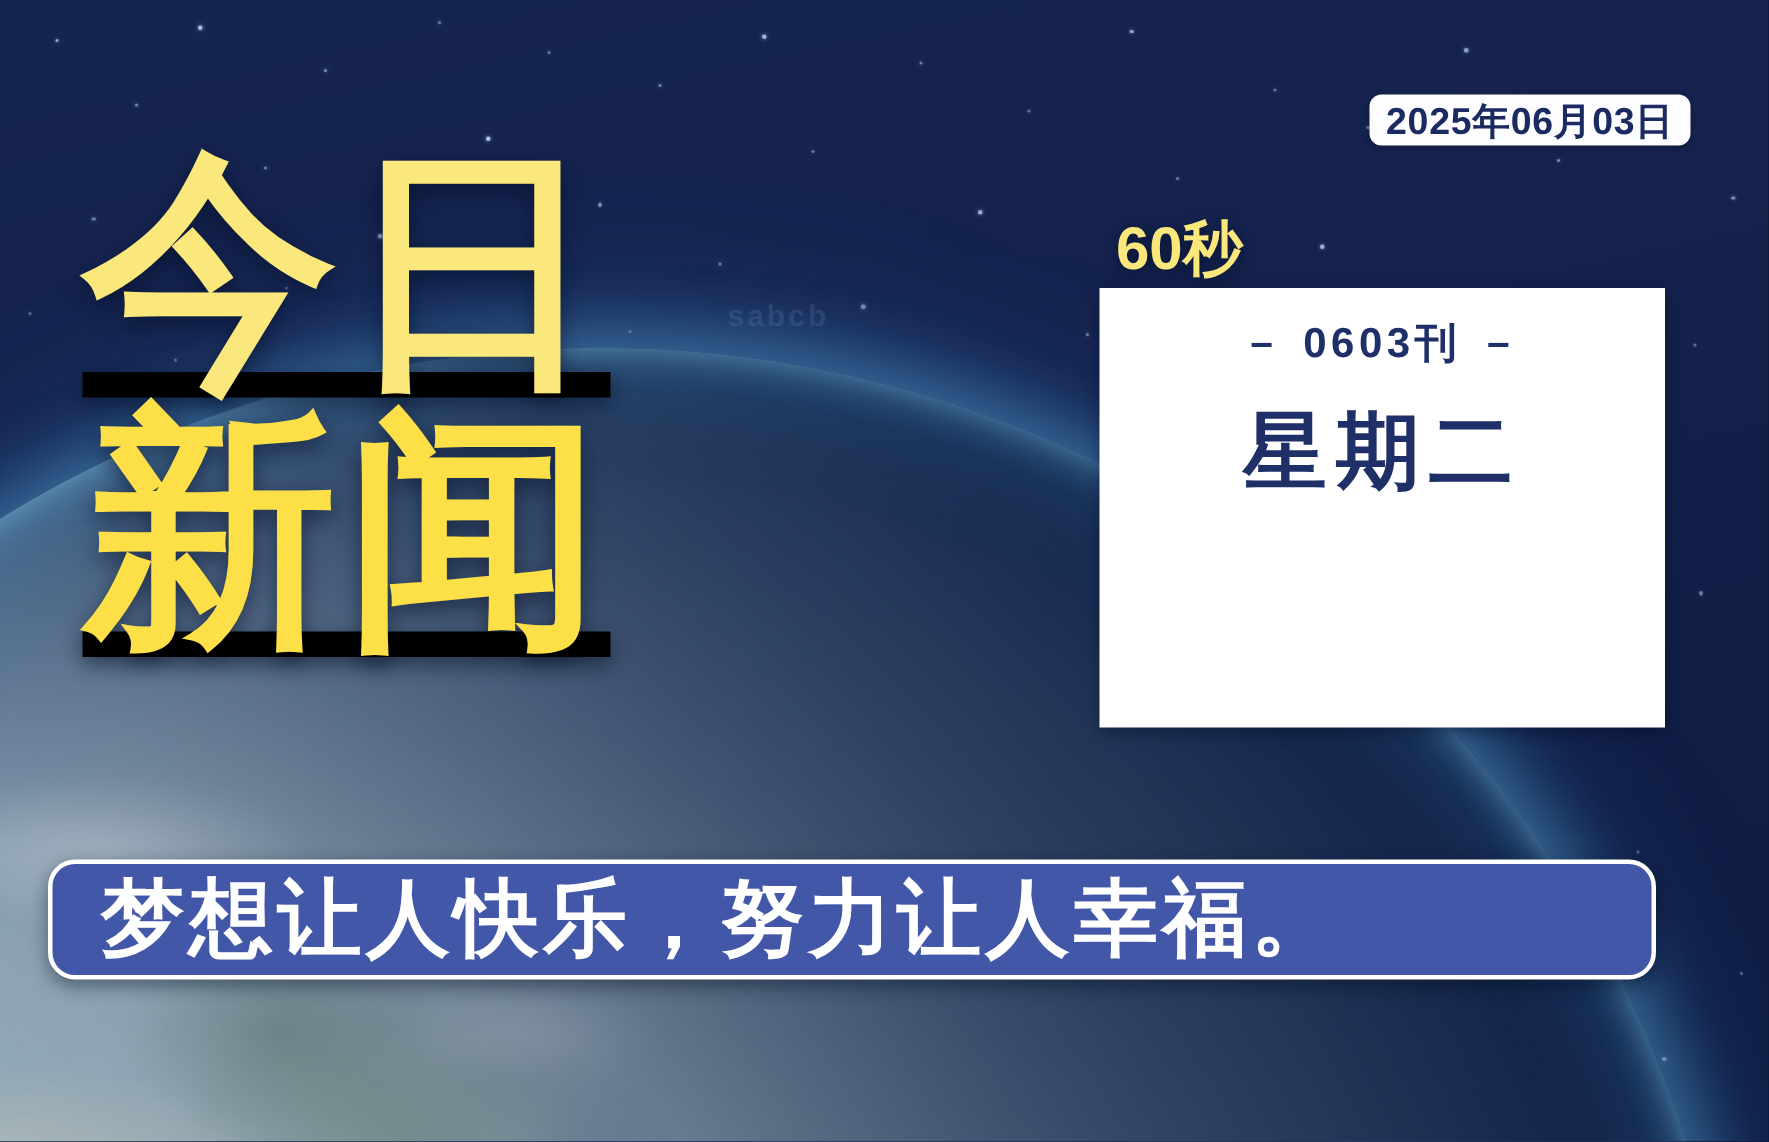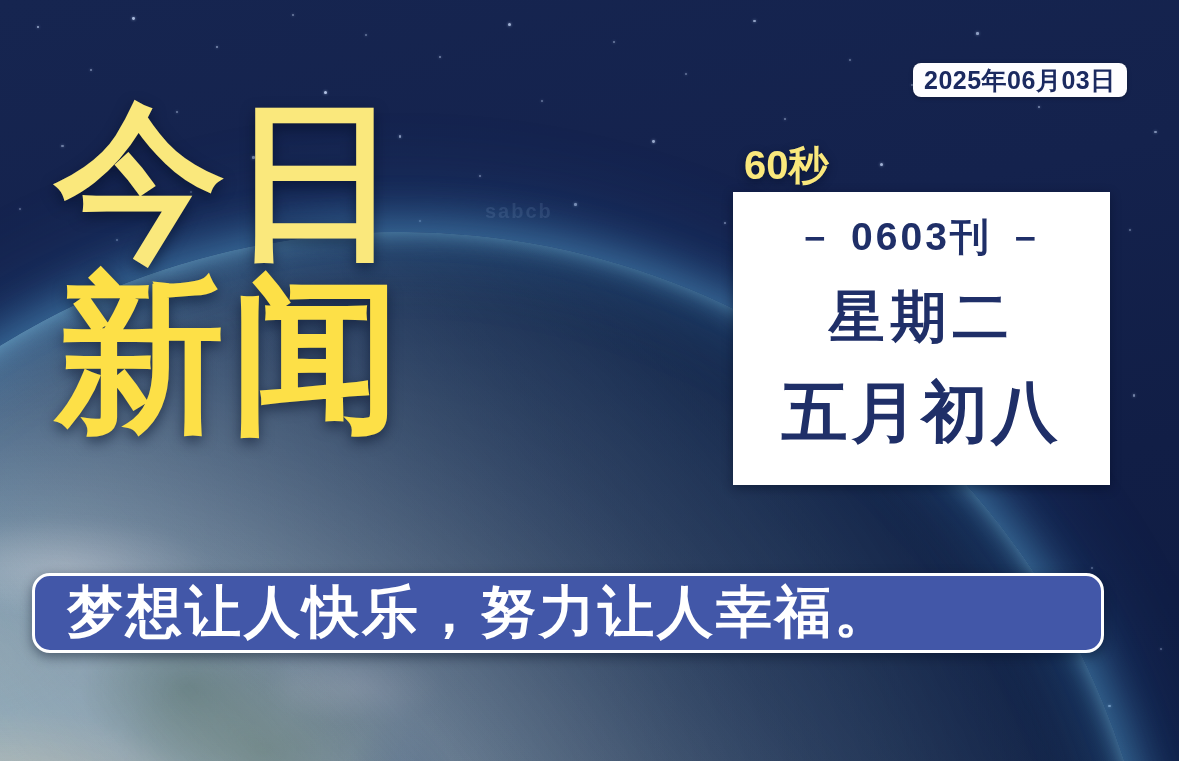--- a/index.html
+++ b/index.html
@@ -111,20 +111,21 @@
     box-shadow:0 1px 4px rgba(0,0,0,.28);
     white-space:nowrap;
   }
 
   .bigtitle{
     position:absolute;left:55px;top:98px;
     line-height:.98;
     font-weight:900;
     letter-spacing:6px;
     text-shadow:0 5px 14px rgba(4,12,36,.55);
+    text-decoration:underline;
   }
   .bigtitle .l1{
     display:block;
     font-size:170px;
     color:#fae87c;
   }
   .bigtitle .l2{
     display:block;
     font-size:170px;
     color:#fde047;
@@ -147,21 +148,21 @@
   .card{
     position:absolute;left:733px;top:192px;
     width:377px;height:293px;
     background:#ffffff;
     color:#1f2f68;
     display:flex;flex-direction:column;align-items:center;
     box-shadow:0 3px 10px rgba(2,10,32,.45);
   }
   .card .issue{
     margin-top:18px;
-    font-size:39px;font-weight:700;letter-spacing:3px;
+    font-size:28px;font-weight:700;letter-spacing:3px;
     color:#1f2f68;
     white-space:nowrap;
   }
   .card .weekday{
     margin-top:16px;
     font-size:56px;font-weight:700;letter-spacing:6px;
     color:#1f2f68;
   }
   .card .lunar{
     margin-top:12px;
@@ -273,20 +274,19 @@
     <span class="l2">新闻</span>
   </div>
 
   <div class="tagline">
     <span class="sec">60秒</span>
   </div>
 
   <div class="card">
     <div class="issue">－ 0603刊 －</div>
     <div class="weekday">星期二</div>
-    <div class="lunar">五月初八</div>
   </div>
 
   <div class="quote-bar">
     <div class="txt">梦想让人快乐，努力让人幸福。</div>
   </div>
 
 </div>
 
 </body></html>

